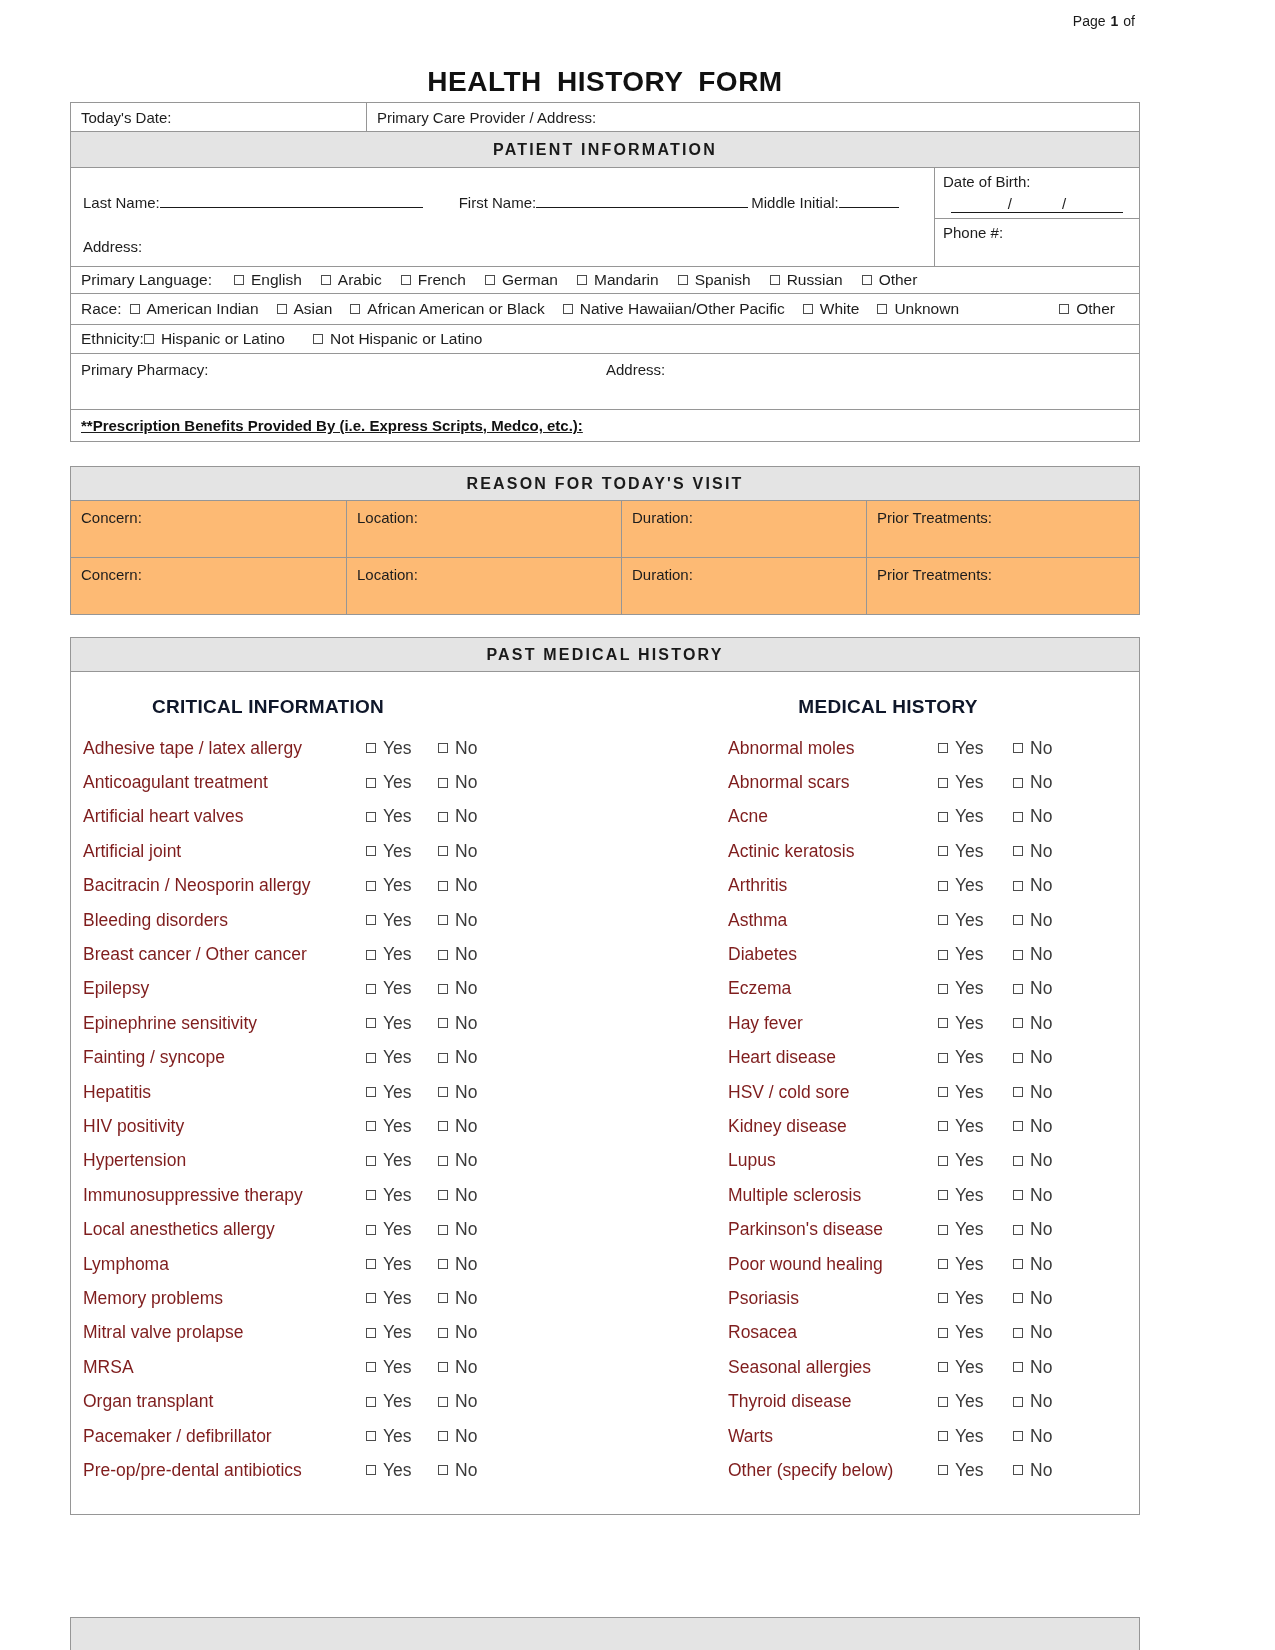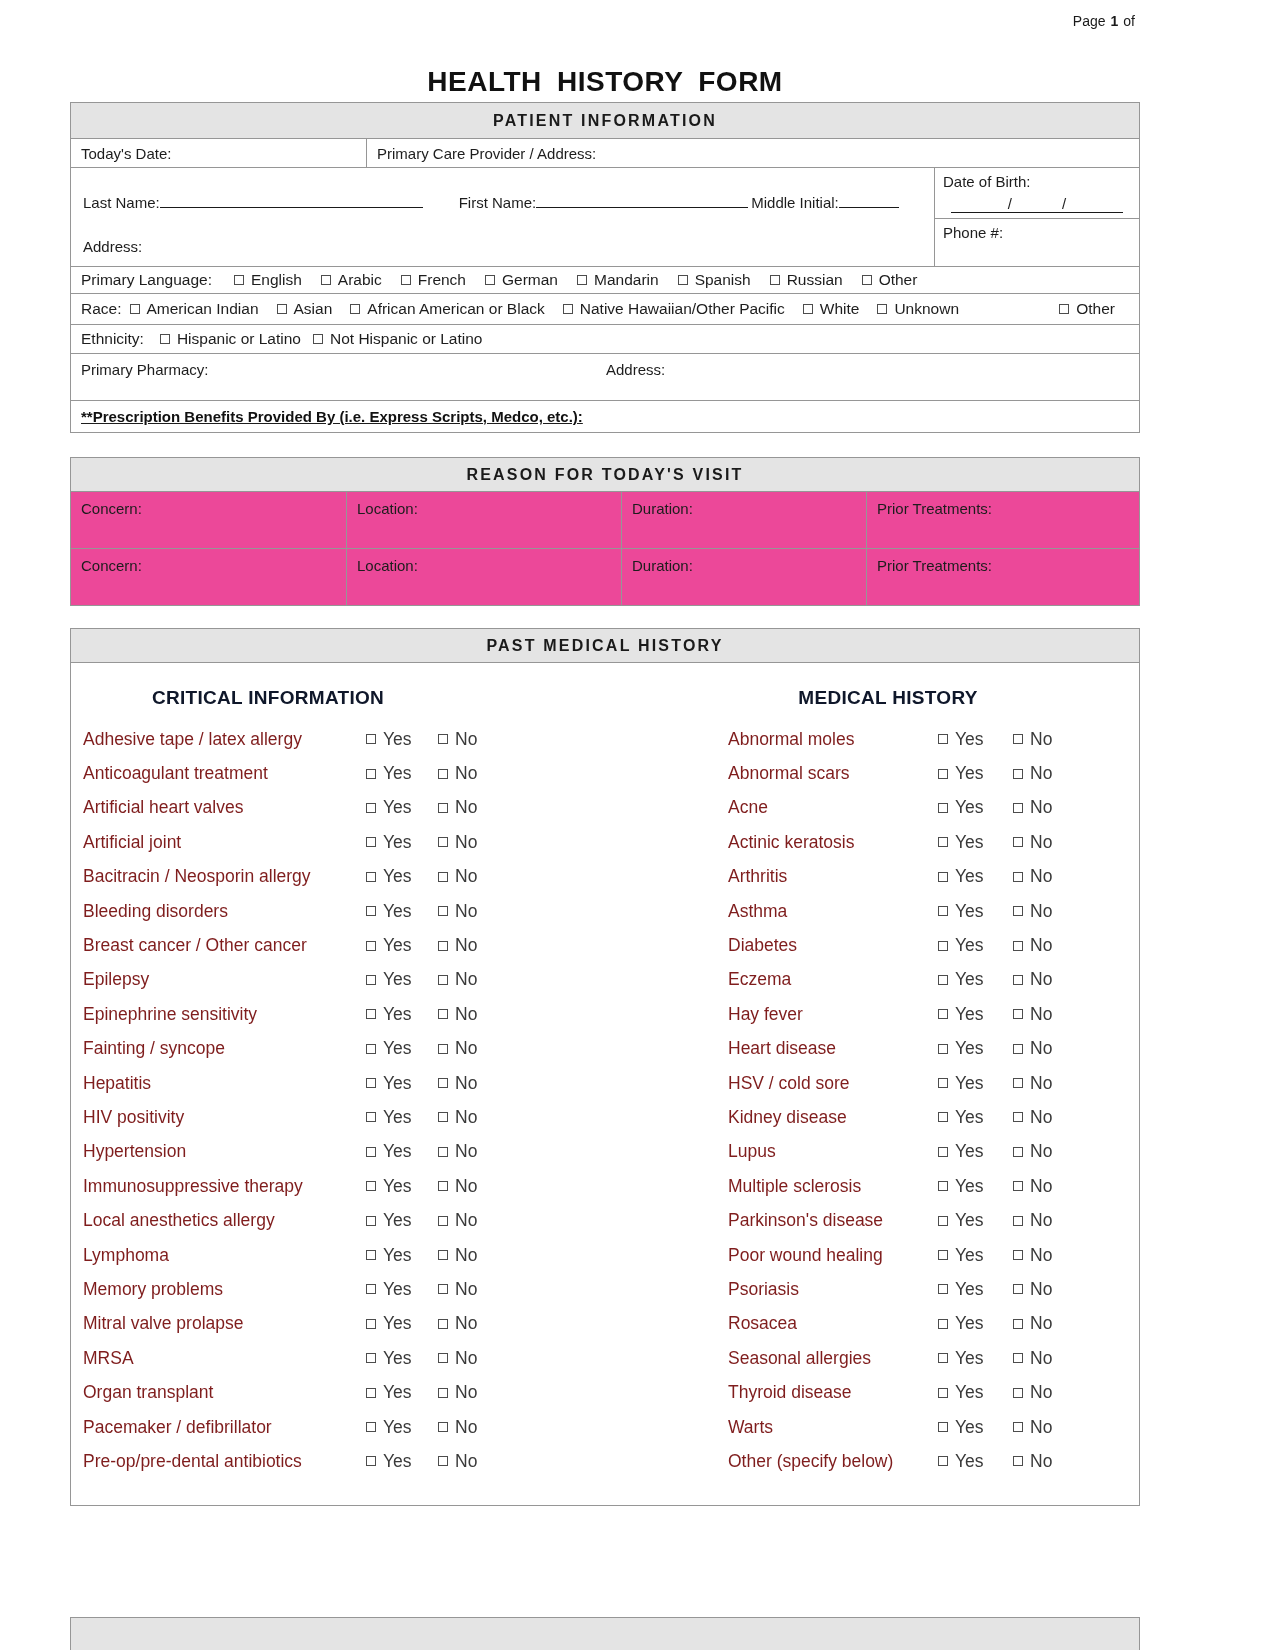--- a/index.html
+++ b/index.html
@@ -63,35 +63,35 @@
   
   .opt-row { display:flex; align-items:center; padding:0 10px; font-size:15.5px; }
   .row-lang { height:28px; }
   .row-race { height:32px; }
   .row-eth  { height:30px; }
   .row-label { white-space:nowrap; color:#1d1d1d; }
   .opts { display:flex; align-items:center; flex:1; }
   .row-lang .opts { gap:19px; margin-left:22px; }
   .row-race .opts { gap:18px; margin-left:8px; }
   .row-race .opt:last-child { margin-left:auto; margin-right:14px; }
-  .row-eth  .opts { gap:12px; margin-left:16px; }
+  .row-eth  .opts { gap:28px; }
   .opt { display:inline-flex; align-items:center; gap:7px; white-space:nowrap; }
   .cb { width:8px; height:8px; border:1px solid #4d4d4d; display:inline-block; flex:none; background:#fff; }
   .opt-label { color:#1d1d1d; }
 
-  .row-pharm { height:48px; }
+  .row-pharm { height:57px; }
   .pharm-label { position:absolute; top:7px; left:10px; font-size:15px; }
   .pharm-addr-label { position:absolute; top:7px; left:535px; font-size:15px; }
 
   .row-rx { height:33px;text-decoration:underline; }
   .rx-label { padding:7px 10px; font-size:15px; font-weight:bold; color:#111; }
 
   
   .visit-hdr { height:33px; margin-top:24px; border:1px solid #969696; }
-  .vrow { height:58px; display:flex; border:1px solid #969696; margin-top:-1px; box-sizing:border-box; background:#ec4899; }
+  .vrow { height:58px; display:flex; border:1px solid #969696; margin-top:-1px; box-sizing:border-box; background:#fdba74; }
   .vcell { padding:8px 10px; font-size:15px; box-sizing:border-box; border-left:1px solid #969696; }
   .vcell.c1 { width:275px; border-left:none; }
   .vcell.c2 { width:275px; }
   .vcell.c3 { width:245px; }
   .vcell.c4 { flex:1; }
 
   
   .pmh-box { margin-top:22px; border:1px solid #969696; height:878px; box-sizing:border-box; background:#fff; }
   .pmh-hdr { height:33px; border-bottom:1px solid #969696; }
   .pmh-body { display:flex; padding:24px 0 0 12px; }
@@ -125,30 +125,30 @@
   <div class="page-num">
     <span>Page</span>
     <b>1</b>
     <span>of</span>
   </div>
 
   <div class="form">
 
     <div class="title">HEALTH HISTORY FORM</div>
 
-    <div class="row sec-hdr pi-hdr">PATIENT INFORMATION</div>
-
     <div class="row row-intro">
       <div class="icell c1">
         <span>Today's Date:</span>
       </div>
       <div class="icell c2">
         <span>Primary Care Provider / Address:</span>
       </div>
     </div>
+
+    <div class="row sec-hdr pi-hdr">PATIENT INFORMATION</div>
 
     <div class="row pi-main">
       <div class="pi-left">
         <div class="name-line">
           <span>Last Name:</span><span class="fill fill-a"></span><span class="fn-label">First Name:</span><span class="fill fill-b"></span><span class="mi-label">Middle Initial:</span><span class="fill fill-c"></span>
         </div>
         <div class="addr-line">
           <span>Address:</span>
         </div>
       </div>

